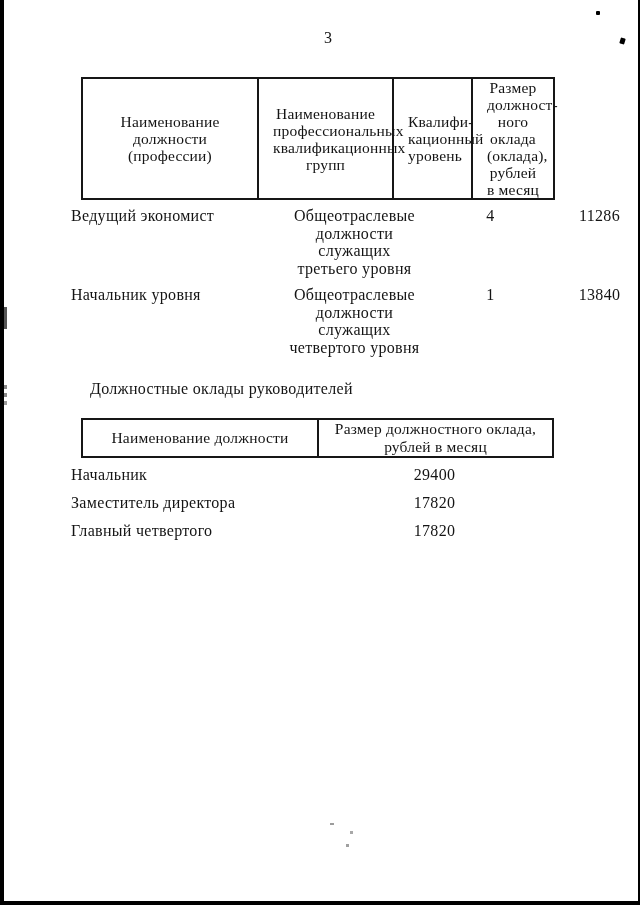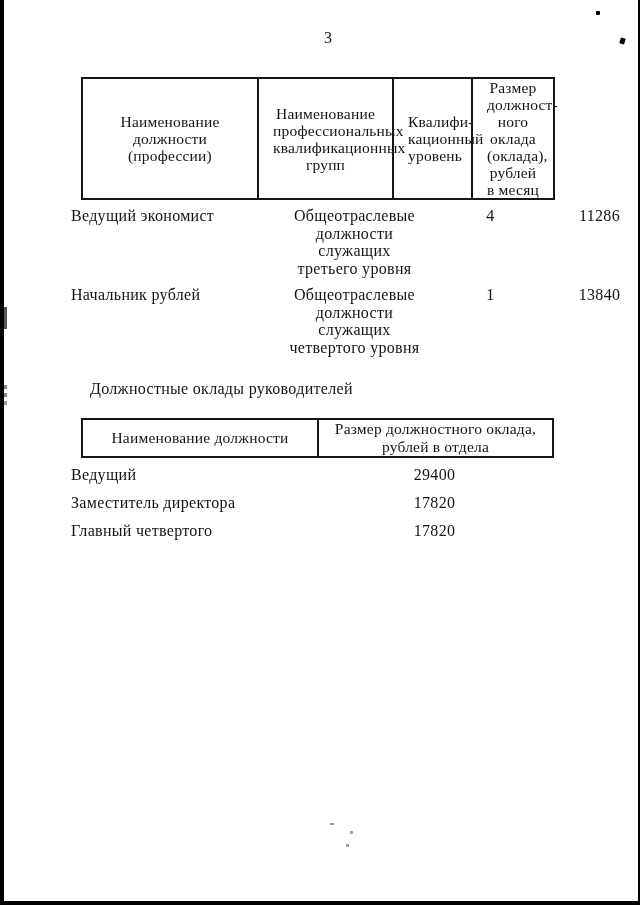--- a/index.html
+++ b/index.html
@@ -167,21 +167,21 @@
       <div class="t1-row">
         <div class="cell-position">Ведущий экономист</div>
         <div class="cell-group">Общеотраслевые
 должности
 служащих
 третьего уровня</div>
         <div class="cell-level">4</div>
         <div class="cell-salary">11286</div>
       </div>
       <div class="t1-row">
-        <div class="cell-position">Начальник рублей</div>
+        <div class="cell-position">Начальник уровня</div>
         <div class="cell-group">Общеотраслевые
 должности
 служащих
 четвертого уровня</div>
         <div class="cell-level">1</div>
         <div class="cell-salary">13840</div>
       </div>
     </div>
   </div>
 
@@ -190,27 +190,27 @@
   <div class="t2">
     <table class="t2-head">
       <colgroup>
         <col style="width:236px">
           <col style="width:235px">
       </colgroup>
       <tbody>
           <tr>
         <th>Наименование должности</th>
         <th>Размер должностного оклада,
-рублей в отдела</th>
+рублей в месяц</th>
       </tr>
     </tbody>
       </table>
     <div class="t2-body">
       <div class="t2-row">
-        <div class="cell-position">Ведущий</div>
+        <div class="cell-position">Начальник</div>
         <div class="cell-salary">29400</div>
       </div>
       <div class="t2-row">
         <div class="cell-position">Заместитель директора</div>
         <div class="cell-salary">17820</div>
       </div>
       <div class="t2-row">
         <div class="cell-position">Главный четвертого</div>
         <div class="cell-salary">17820</div>
       </div>

